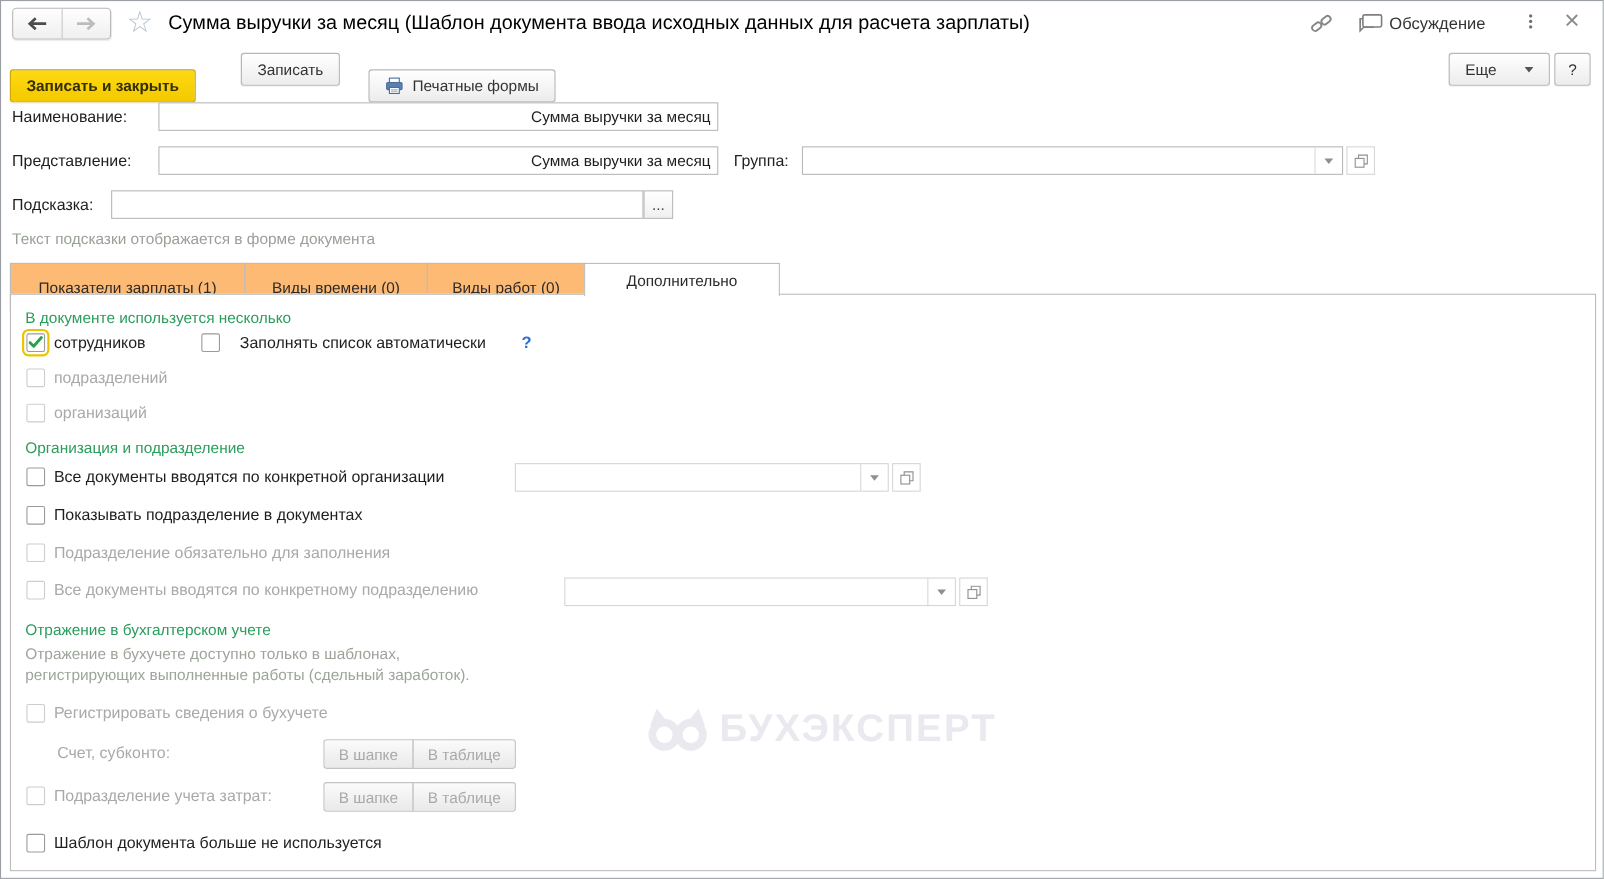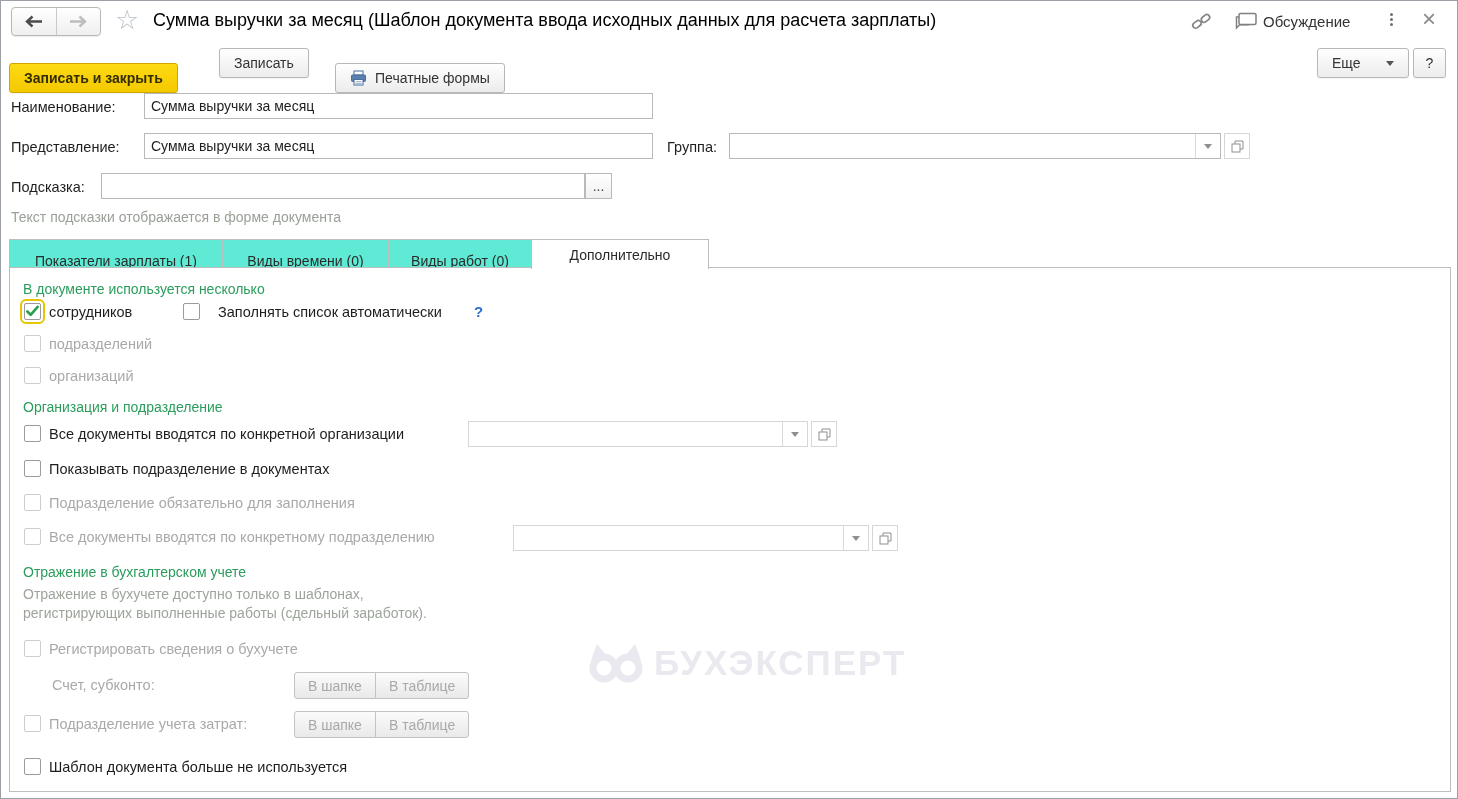--- a/index.html
+++ b/index.html
@@ -34,34 +34,34 @@
     display:inline-flex; align-items:center; justify-content:center; padding:0 14px;
     cursor:pointer; white-space:nowrap; box-shadow:0 1px 1px rgba(0,0,0,.05); }
   .btn-yellow { background:linear-gradient(#fdda12,#f4c900); border-color:#cfa700;
     font-weight:bold; color:#332d00; }
   .caret-down { display:inline-block; margin-left:7px; border-left:4px solid transparent;
     border-right:4px solid transparent; border-top:5px solid #555; }
   .btn .ico { margin-right:8px; display:inline-flex; }
 
   
   .tinput { position:absolute; height:26px; border:1px solid #b9b9b9; background:#fff;
-    font-size:14px; color:#1e1e1e; padding:0 6px; font-family:inherit; }
+    font-size:14px; color:#1e1e1e; padding:0 6px; font-family:inherit;text-align:right; }
   .combo { position:absolute; height:26px; display:flex; border:1px solid #b9b9b9; background:#fff; }
   .combo.dim { border-color:#d6d6d6; }
   .combo input { flex:1; border:none; outline:none; font-size:14px; padding:0 6px; font-family:inherit; background:transparent; min-width:0;}
   .combo .arrow { width:25px; border-left:1px solid #d9d9d9; display:flex; align-items:center; justify-content:center; cursor:pointer; }
   .tri { border-left:4px solid transparent; border-right:4px solid transparent; border-top:5px solid #8f8f8f; }
   .pick { position:absolute; width:26px; height:26px; border:1px solid #d6d6d6; background:#fff;
     display:flex; align-items:center; justify-content:center; cursor:pointer; }
   .ellipsis-btn { position:absolute; width:27px; height:26px; border:1px solid #b9b9b9;
     background:linear-gradient(#ffffff,#f0f0f0); font-size:14px; color:#444; cursor:pointer;
     display:flex; align-items:center; justify-content:center; }
 
   
-  .tab { position:absolute; top:238px; height:44px; background:#5eead4; border:1px solid #bdbdbd;
+  .tab { position:absolute; top:238px; height:44px; background:#fdba74; border:1px solid #bdbdbd;
     display:flex; align-items:center; justify-content:center; font-size:14px; color:#2b2b2b;
     cursor:pointer; white-space:nowrap; }
   .tab.active { background:#fff; height:30px; border-bottom:none; z-index:3; }
   .panel { position:absolute; left:8px; top:266px; width:1442px; height:525px;
     border:1px solid #bdbdbd; background:#fff; }
 
   
   .cb { position:absolute; width:17px; height:17px; border:1px solid #9b9b9b; border-radius:2px;
     background:#fff; cursor:pointer; display:flex; align-items:center; justify-content:center; }
   .cb.disabled { border-color:#cdcdcd; cursor:default; }

